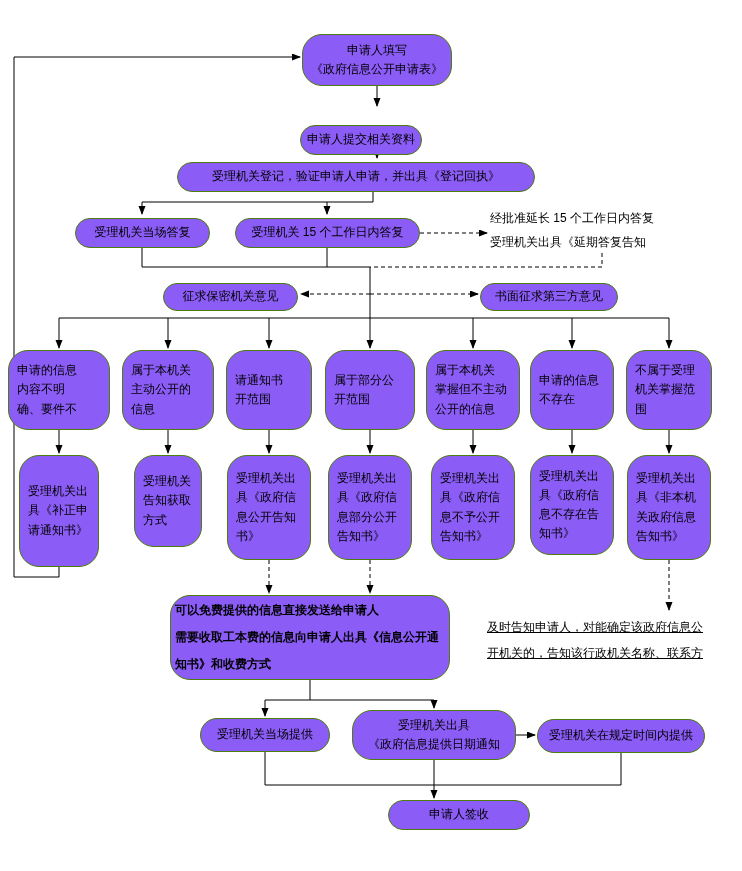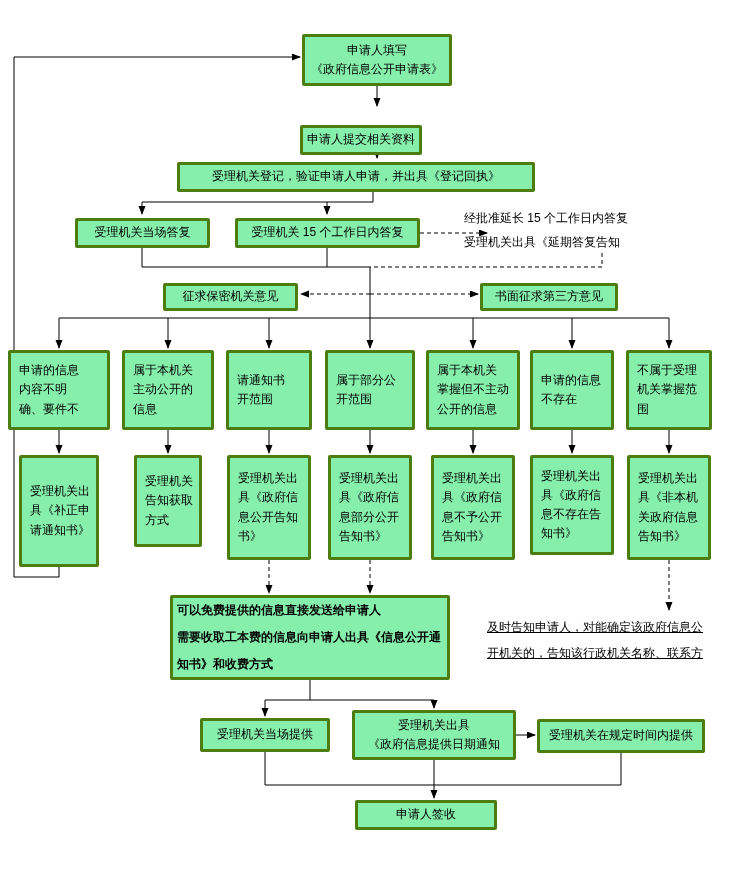--- a/index.html
+++ b/index.html
@@ -1,21 +1,21 @@
 <!DOCTYPE html>
 <html><head>
 <meta charset="utf-8">
 <style>
   * { margin:0; padding:0; box-sizing:border-box; }
   html,body { background:#ffffff; }
   body { font-family:"Liberation Sans","DejaVu Sans",sans-serif; color:#000; }
   .canvas { position:relative; width:742px; height:871px; background:#fff; overflow:hidden; }
   .wires { position:absolute; left:0; top:0; }
   .node {
-    position:absolute; border:3px solid #4d7c0f; border-radius:2px; background:#86efac;
+    position:absolute; border:1px solid #4d7c0f; border-radius:20px; background:#8b5cf6;
     display:flex; align-items:center; justify-content:center;
     text-align:center; font-size:12px; line-height:1.6; white-space:pre-line;
     padding:2px 4px;
   }
   .al { justify-content:flex-start; text-align:left; padding-left:8px; padding-right:4px; }
   .plain { border:none; border-radius:0; background:transparent; justify-content:flex-start; text-align:left; line-height:2.0; padding:0; }
   .big { justify-content:flex-start; text-align:left; padding:6px 4px; line-height:2.25;font-weight:bold; }
   .note2 { line-height:2.2;text-decoration:underline; }
 </style>
 </head>
@@ -78,21 +78,21 @@
     </g>
   </svg>
 
   <div class="node" style="left:302px;top:34px;width:150px;height:52px">申请人填写
 《政府信息公开申请表》</div>
   <div class="node" style="left:300px;top:125px;width:122px;height:30px">申请人提交相关资料</div>
   <div class="node" style="left:177px;top:162px;width:358px;height:30px">受理机关登记，验证申请人申请，并出具《登记回执》</div>
 
   <div class="node" style="left:75px;top:218px;width:135px;height:30px">受理机关当场答复</div>
   <div class="node" style="left:235px;top:218px;width:185px;height:30px">受理机关 15 个工作日内答复</div>
-  <div class="node plain" style="left:464px;top:205px;width:235px;height:50px">经批准延长 15 个工作日内答复
+  <div class="node plain" style="left:490px;top:205px;width:235px;height:50px">经批准延长 15 个工作日内答复
 受理机关出具《延期答复告知</div>
 
   <div class="node" style="left:163px;top:283px;width:135px;height:28px">征求保密机关意见</div>
   <div class="node" style="left:480px;top:283px;width:138px;height:28px">书面征求第三方意见</div>
 
   <div class="node al" style="left:8px;top:350px;width:102px;height:80px">申请的信息
 内容不明
 确、要件不</div>
   <div class="node al" style="left:122px;top:350px;width:92px;height:80px">属于本机关
 主动公开的
@@ -141,15 +141,15 @@
 需要收取工本费的信息向申请人出具《信息公开通
 知书》和收费方式</div>
   <div class="node plain note2" style="left:487px;top:612px;width:230px;height:56px">及时告知申请人，对能确定该政府信息公
 开机关的，告知该行政机关名称、联系方</div>
 
   <div class="node" style="left:352px;top:710px;width:164px;height:50px">受理机关出具
 《政府信息提供日期通知</div>
   <div class="node" style="left:200px;top:718px;width:130px;height:34px">受理机关当场提供</div>
   <div class="node" style="left:537px;top:719px;width:168px;height:34px">受理机关在规定时间内提供</div>
 
-  <div class="node" style="left:355px;top:800px;width:142px;height:30px">申请人签收</div>
+  <div class="node" style="left:388px;top:800px;width:142px;height:30px">申请人签收</div>
 
 </div>
 
 </body></html>

